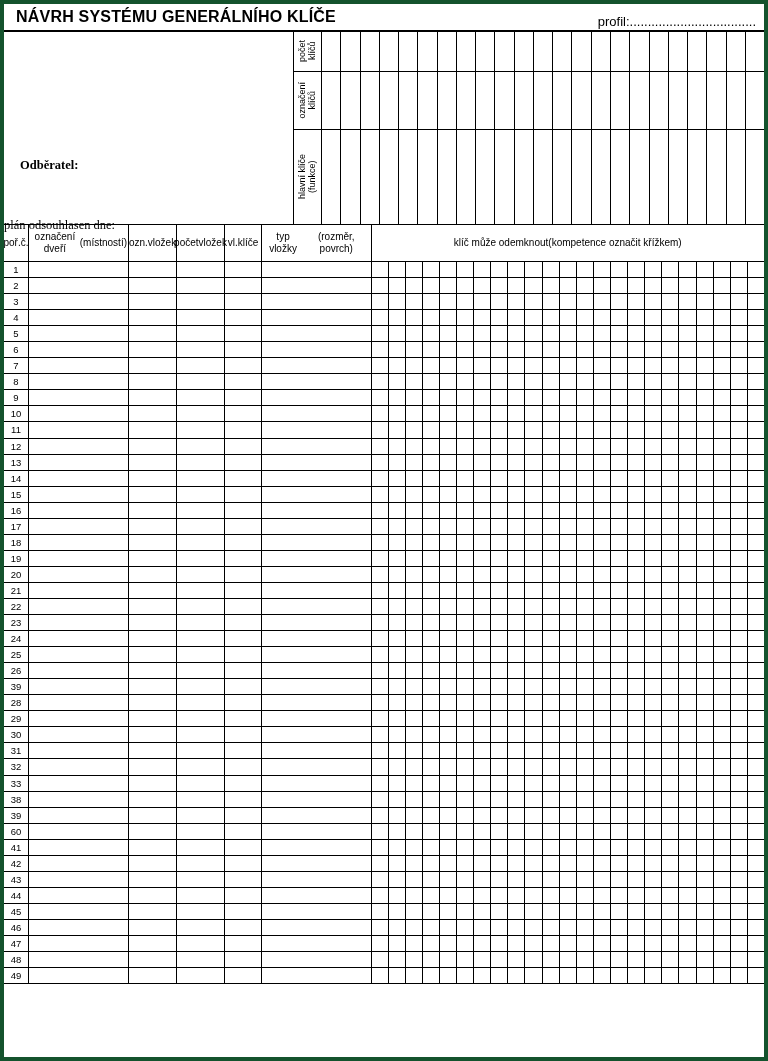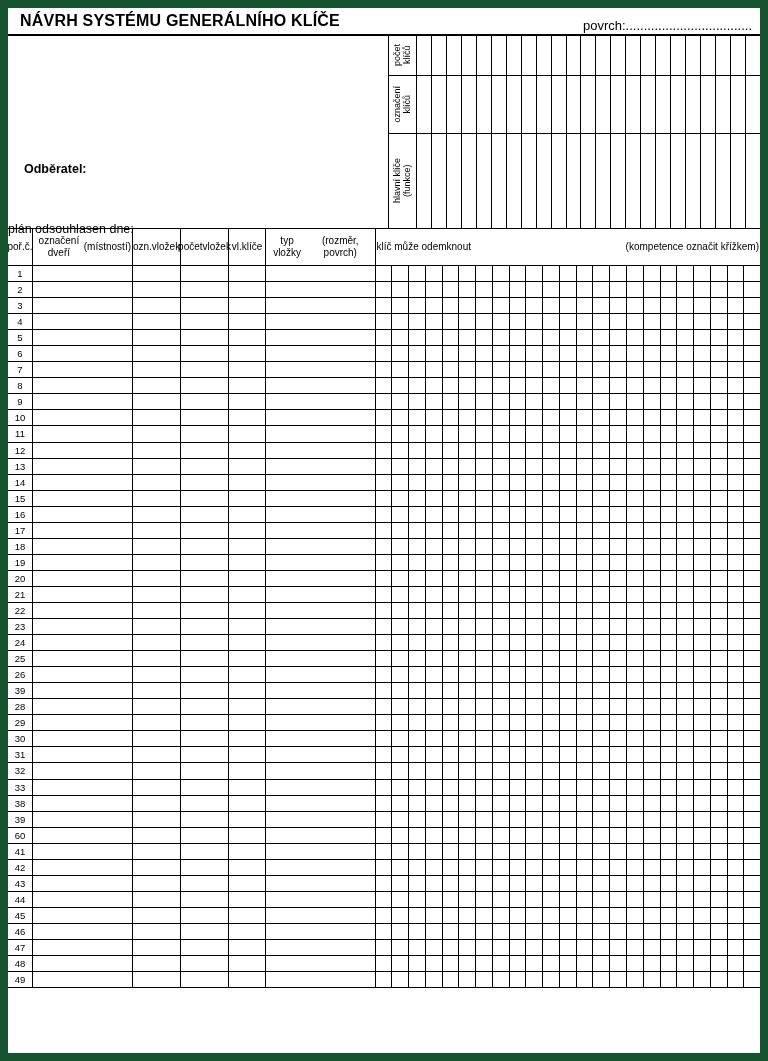--- a/index.html
+++ b/index.html
@@ -8,21 +8,21 @@
     background: #ffffff;
   }
   body {
     font-family: "Liberation Sans", sans-serif;
   }
   .page {
     position: relative;
     width: 768px;
     height: 1061px;
     box-sizing: border-box;
-    border: 8px solid #14532d;
+    border: 4px solid #14532d;
     background: #fff;
     overflow: hidden;
   }
   
   .title-bar {
     position: relative;
     height: 26px;
     border-bottom: 2px solid #000;
     display: flex;
     align-items: center;
@@ -42,24 +42,25 @@
     white-space: nowrap;
   }
 
   
   .upper {
     display: flex;
     height: 192px;
     border-bottom: 1.5px solid #000;
   }
   .upper-left {
-    width: 381px;
+    width: 290px;
     box-sizing: border-box;
     border-right: 1.5px solid #000;
     position: relative;
+    font-family: Liberation Serif, serif;
   }
   .odberatel {
     position: absolute;
     left: 16px;
     top: 126px;
     font-size: 12.5px;
     font-weight: bold;
   }
   .plan {
     position: absolute;
@@ -122,21 +123,21 @@
     box-sizing: border-box;
     border-right: 1px solid #000;
     display: flex;
     align-items: center;
     justify-content: center;
     font-size: 10px;
     line-height: 1.25;
     text-align: center;
     padding: 0 1px;
   }
-  .hdr .hc.last { border-right: none; justify-content: space-between; }
+  .hdr .hc.last { border-right: none; }
 
   .c-por   { width: 25px; min-width: 25px; }
   .c-oznd  { width: 100px; min-width: 100px; }
   .c-ozn   { width: 48px;  min-width: 48px; }
   .c-pocet { width: 48px;  min-width: 48px; }
   .c-vlkl  { width: 37px;  min-width: 37px; }
   .c-typ   { width: 109.5px; min-width: 109.5px; }
   .c-comp  { flex: 1; }
 
   
@@ -168,21 +169,21 @@
   }
   .brow .grid .gc:last-child { border-right: none; }
 </style>
 </head>
 <body>
 
 <div class="page">
 
   <div class="title-bar">
     <div class="doc-title">NÁVRH SYSTÉMU GENERÁLNÍHO KLÍČE</div>
-    <div class="profil">povrch:...................................</div>
+    <div class="profil">profil:...................................</div>
   </div>
 
   <div class="upper">
     <div class="upper-left">
       <div class="odberatel">Odběratel:</div>
       <div class="plan">plán odsouhlasen dne:</div>
     </div>
     <div class="upper-right">
 
       <div class="vrow r1">

